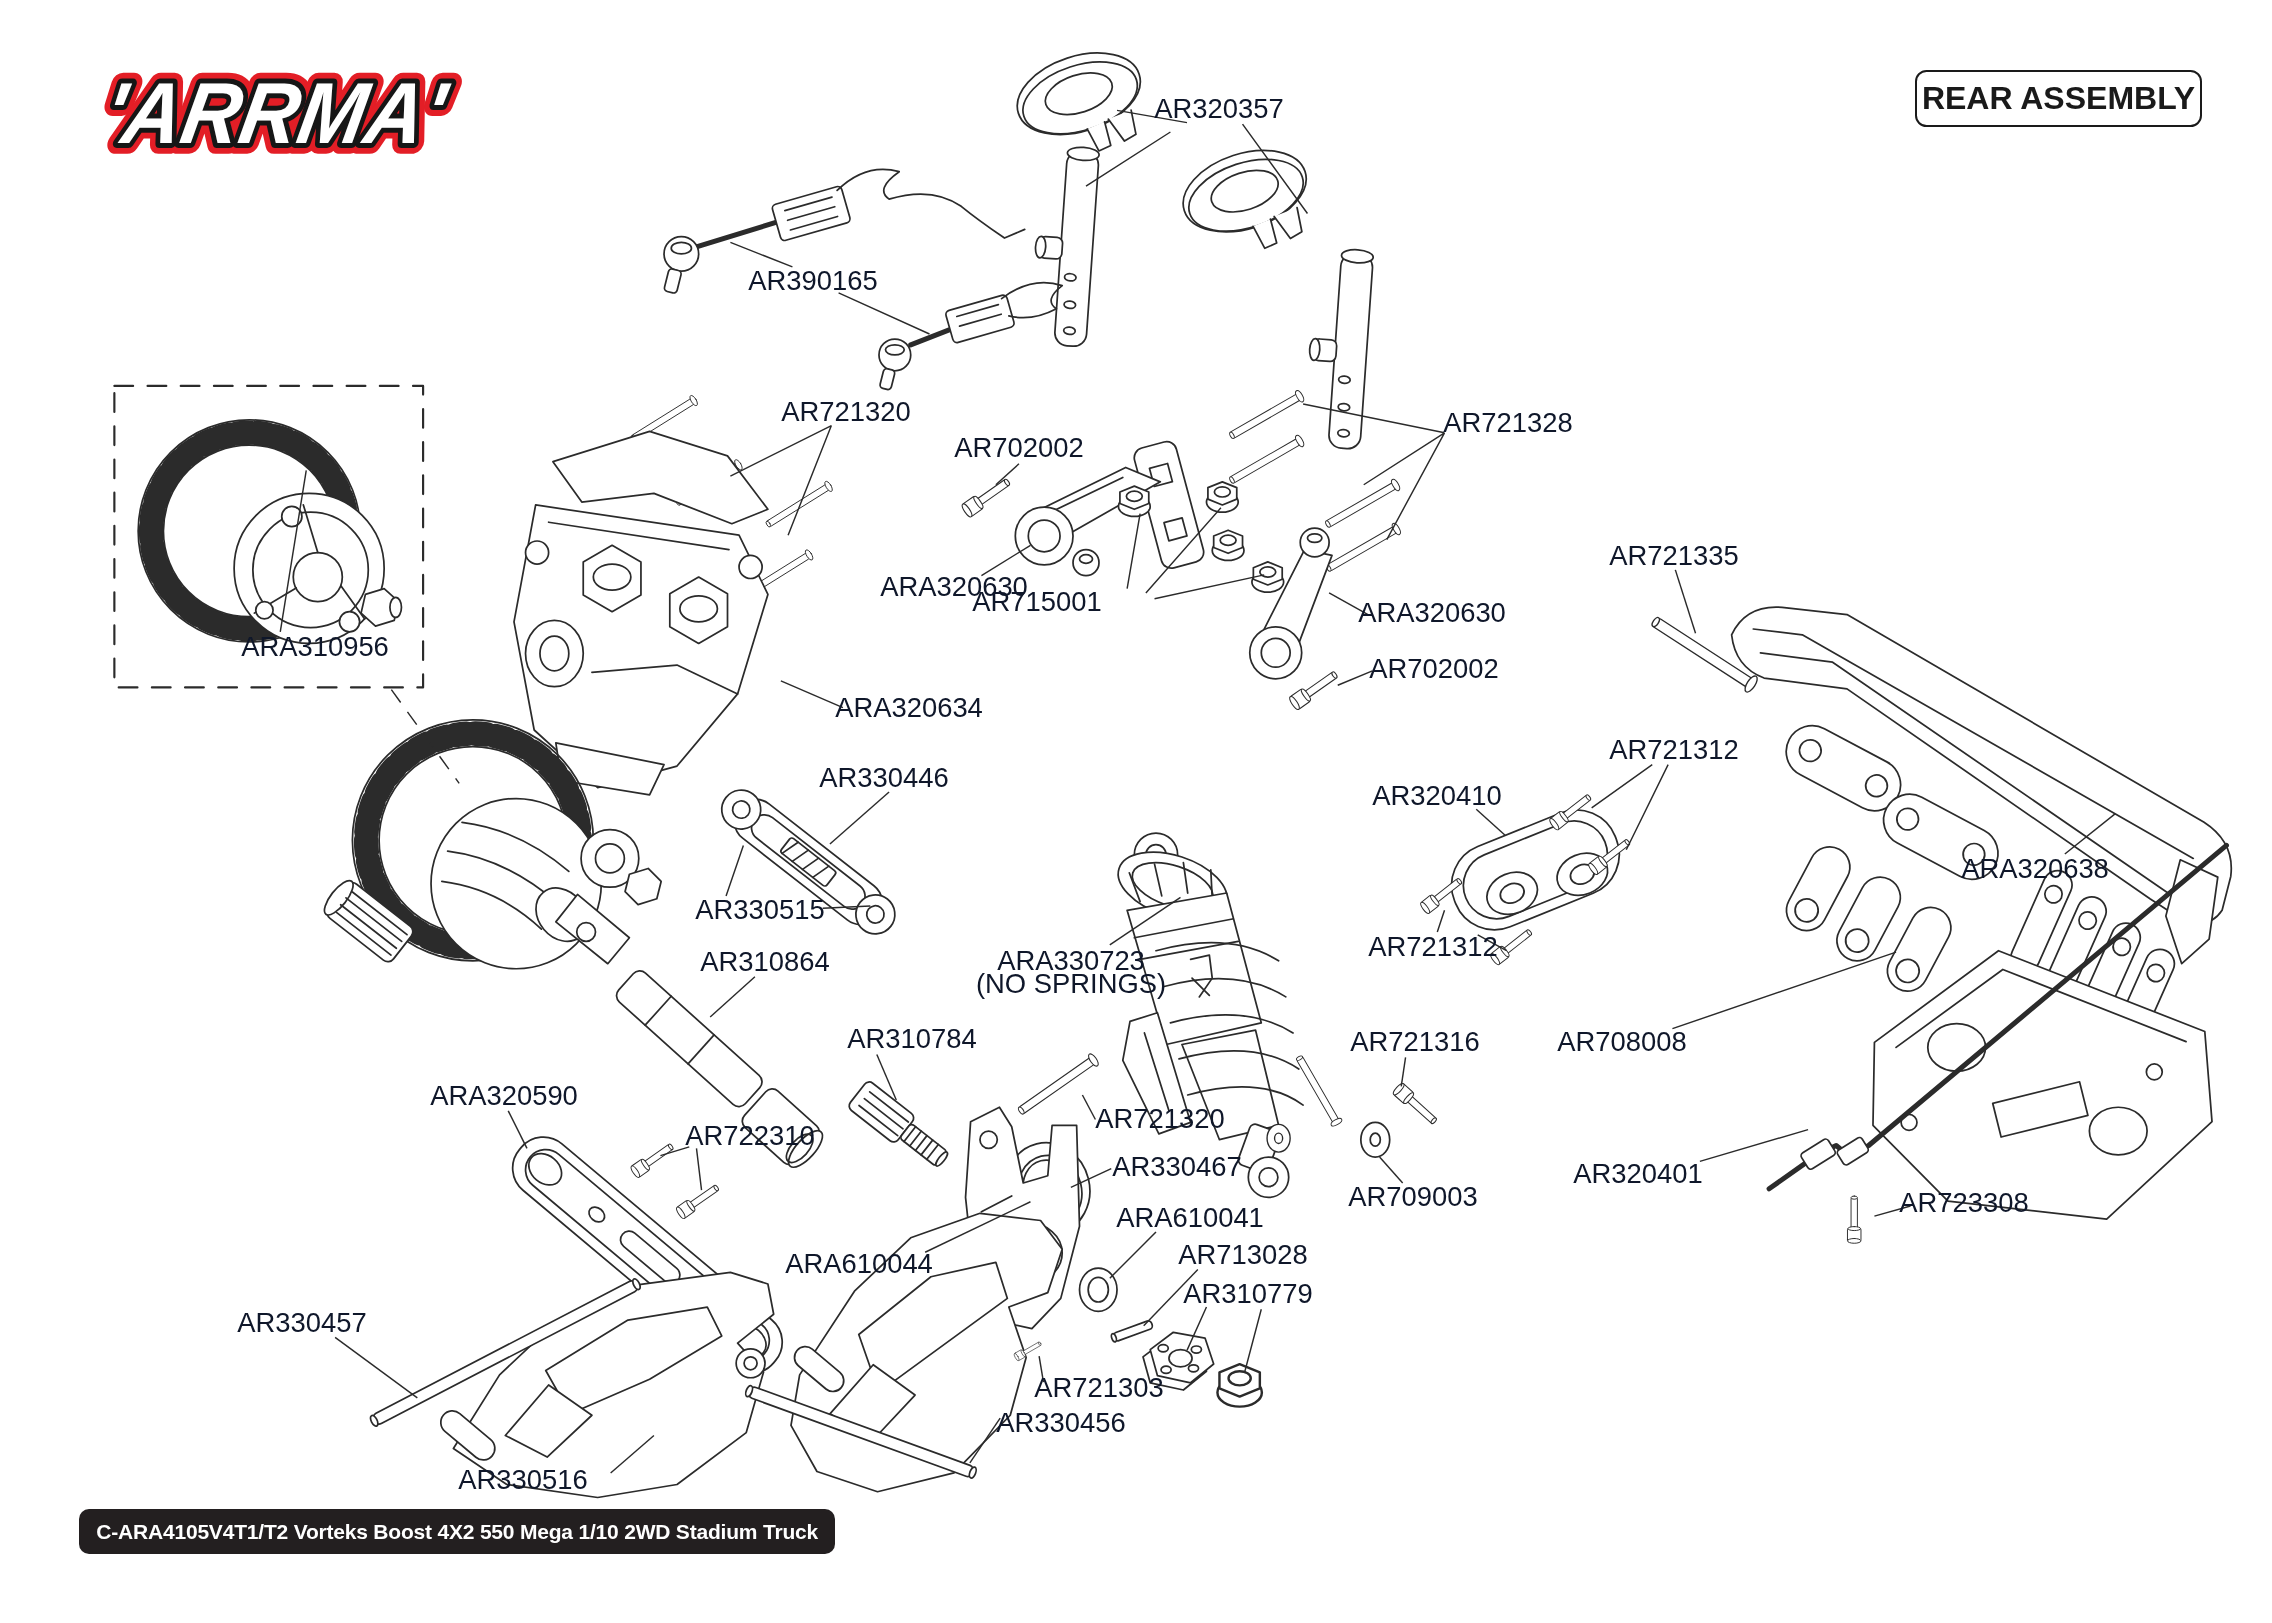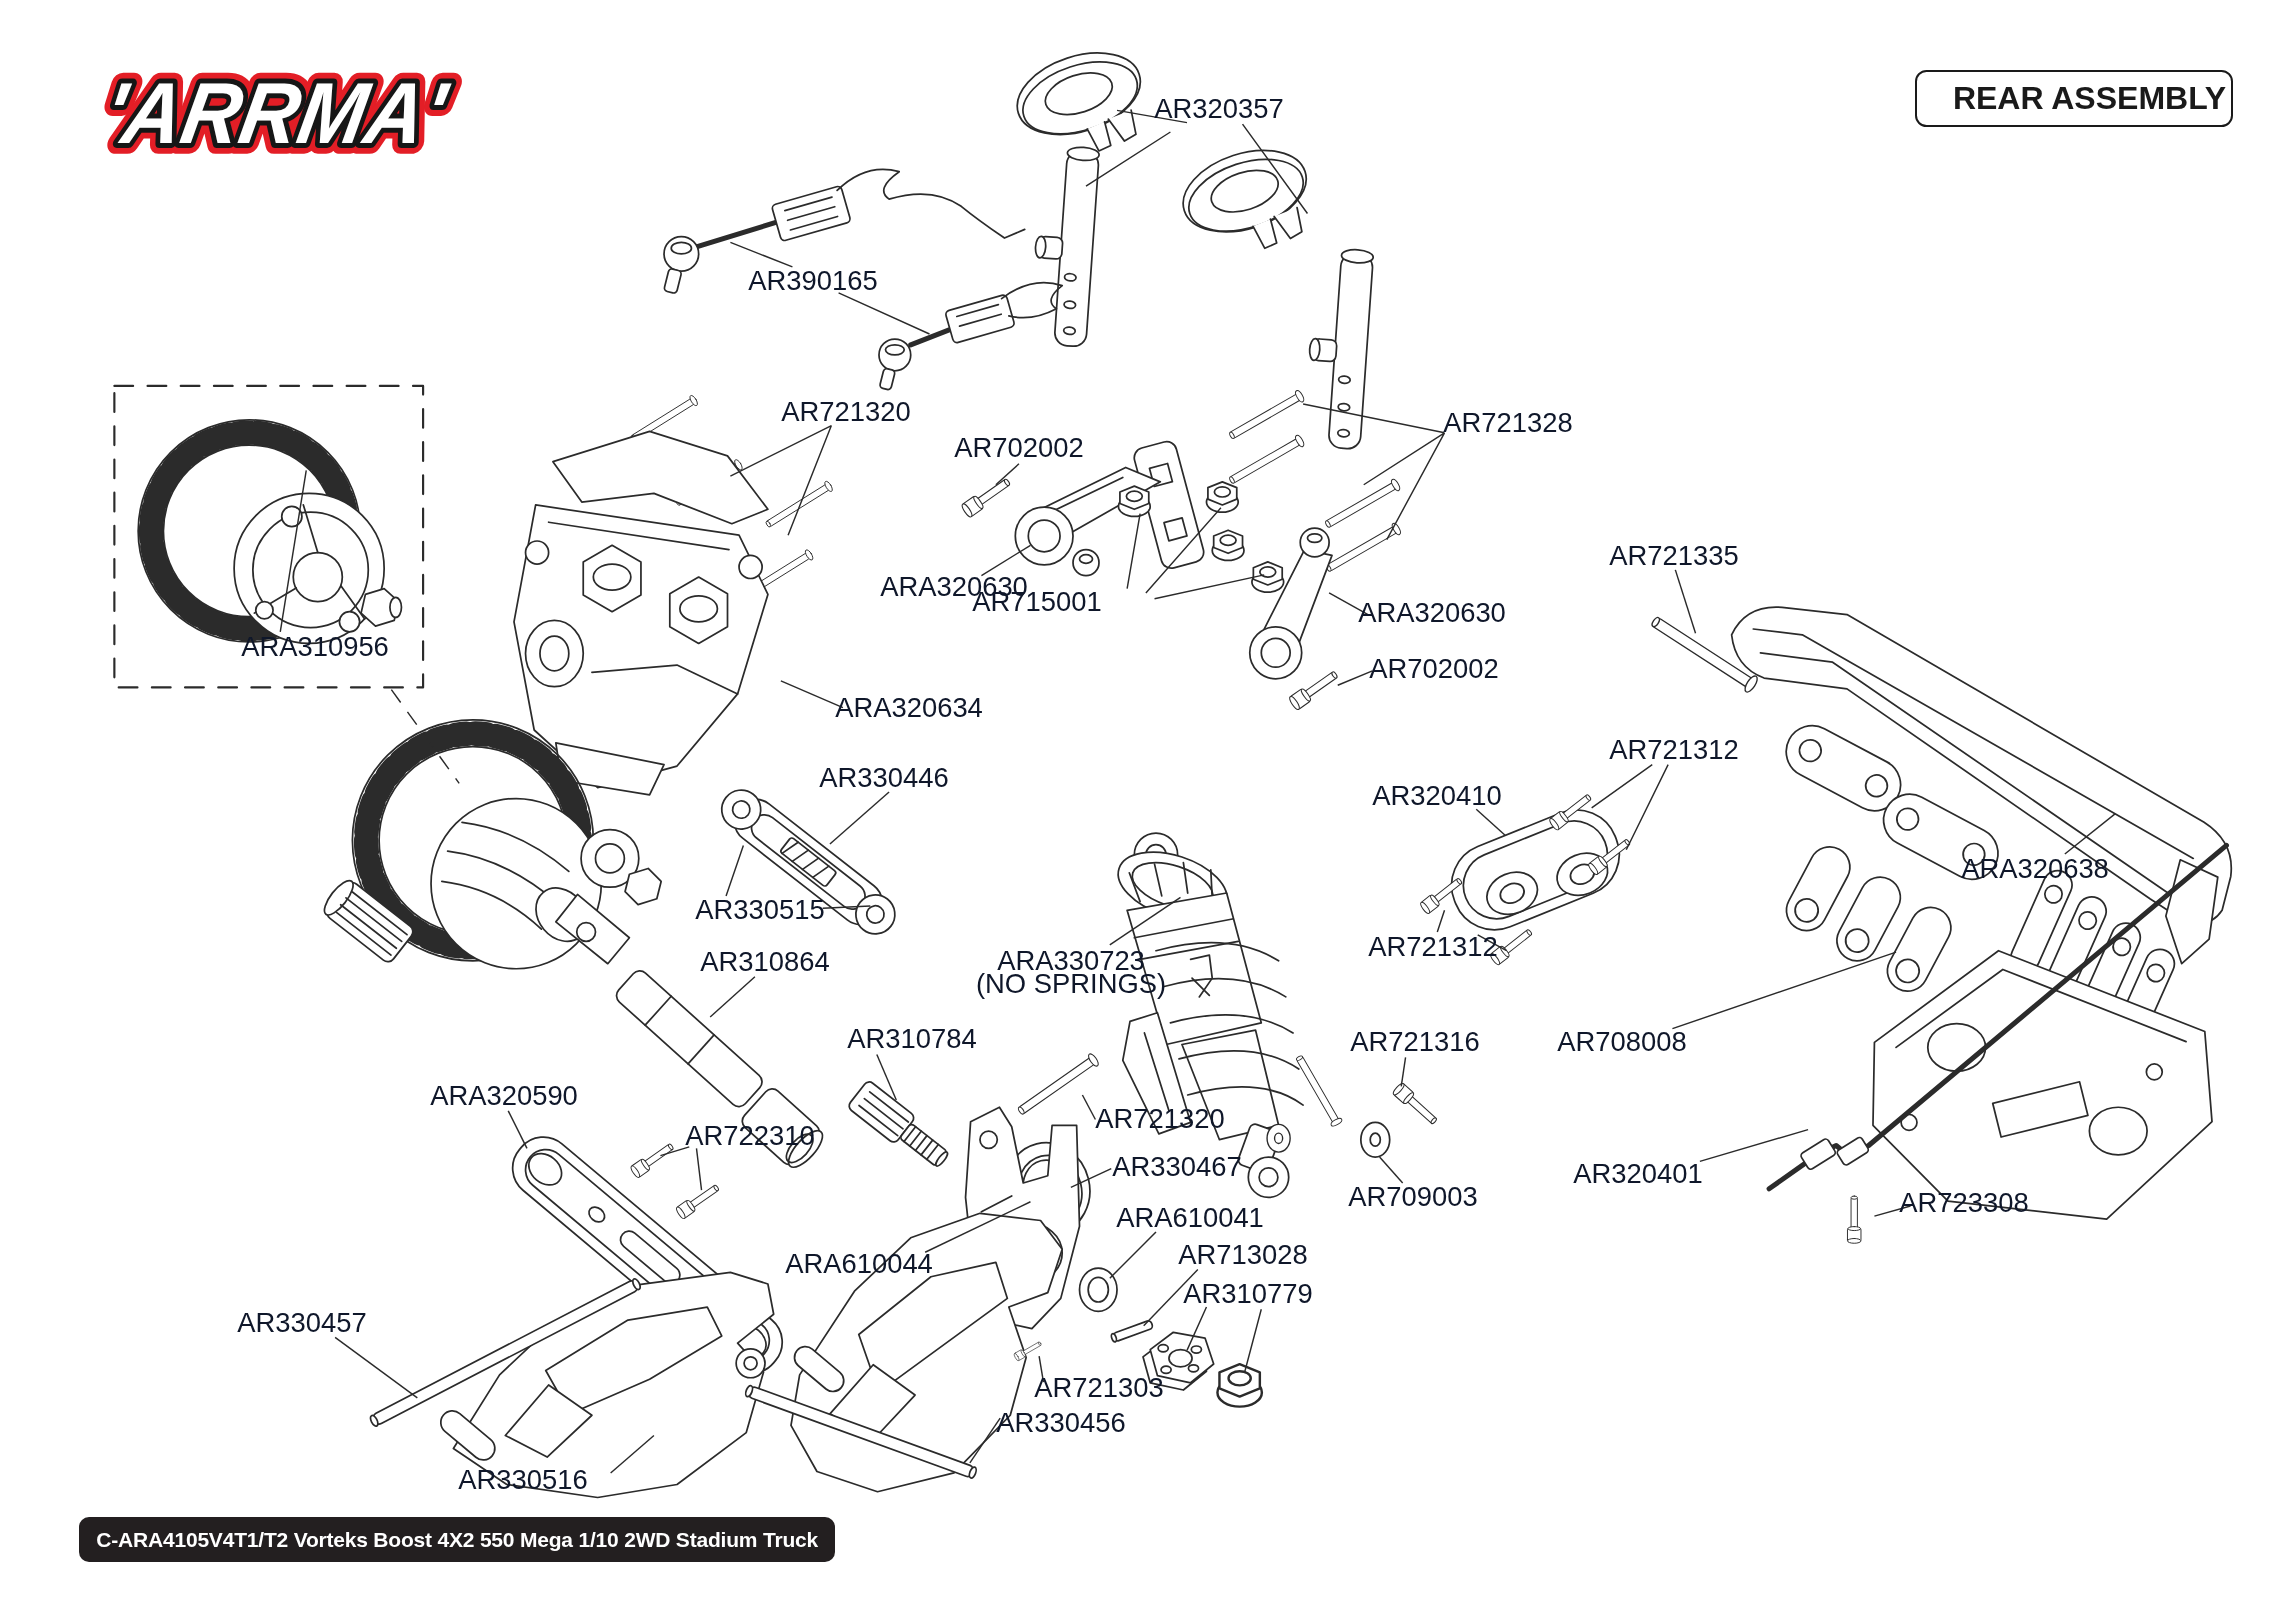--- a/index.html
+++ b/index.html
@@ -3,24 +3,24 @@
 <meta charset="utf-8">
 <style>
   html,body{margin:0;padding:0;background:#fff;}
   #stage{position:relative;width:2273px;height:1623px;background:#fff;overflow:hidden;
          font-family:"Liberation Sans",sans-serif;}
   #art{position:absolute;left:0;top:0;}
   .lbl{position:absolute;transform:translate(-50%,-50%);font-size:27.4px;color:#0f172a;
        white-space:nowrap;z-index:5;}
   #title-box{position:absolute;left:1915px;top:70px;width:283px;height:53px;
        border:2.9px solid #1a1a1a;border-radius:11.5px;display:flex;align-items:center;
-       justify-content:center;font-size:32px;font-weight:bold;color:#1a1a1a;z-index:5;padding-left:31px;}
+       justify-content:center;font-size:32px;font-weight:bold;color:#1a1a1a;z-index:5;}
   #footer-bar{position:absolute;left:79px;top:1509px;height:45px;border-radius:10px;
        background:#231f20;color:#fff;font-weight:bold;font-size:21px;letter-spacing:-0.2px;
-       display:inline-flex;align-items:center;padding:0 17.3px;z-index:5;margin-top:8px;}
+       display:inline-flex;align-items:center;padding:0 17.3px;z-index:5;}
   #logo{position:absolute;left:78px;top:42px;z-index:5;}
 </style>
 </head>
 <body>
 
 <div id="stage">
 
   <svg id="logo" width="390" height="137" viewBox="0 0 540 190">
     <g transform="skewX(-10)" font-family="Liberation Sans, sans-serif" font-weight="bold" font-style="italic" text-anchor="middle">
       <text x="290" y="140" font-size="120" fill="none" stroke="#e31e26" stroke-width="30" stroke-linejoin="round" textLength="470" lengthAdjust="spacingAndGlyphs">'ARRMA'</text>

